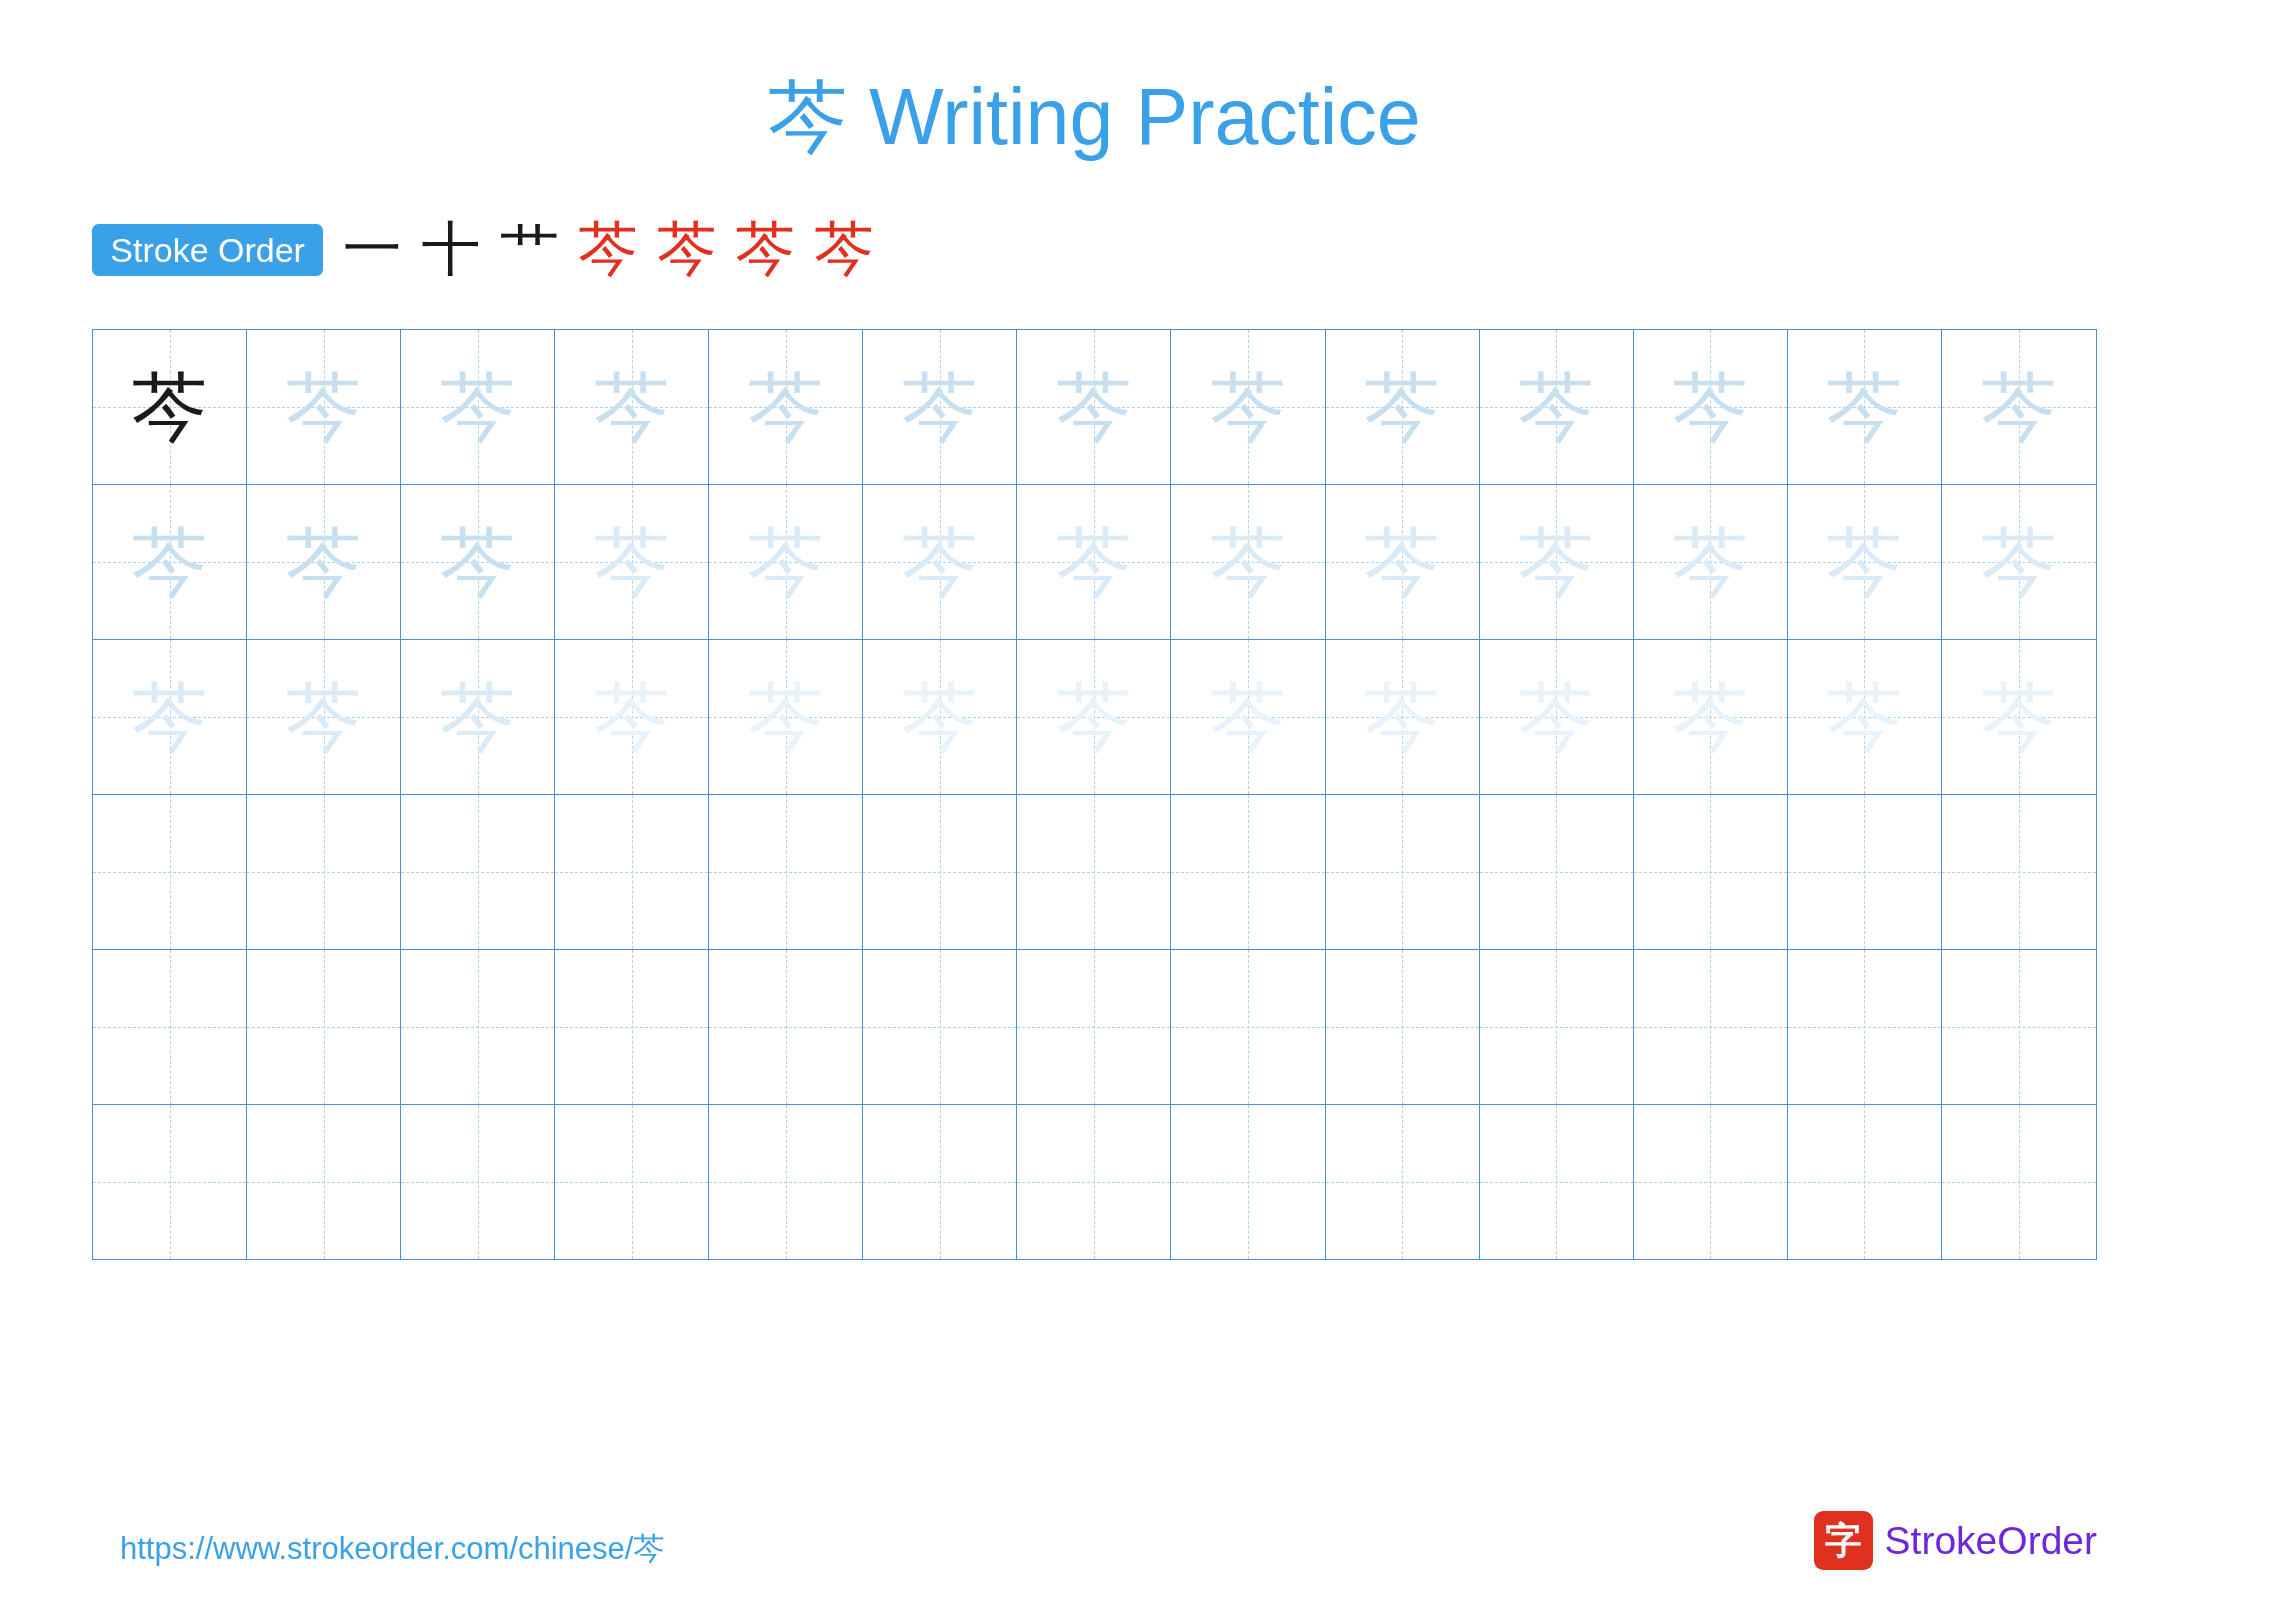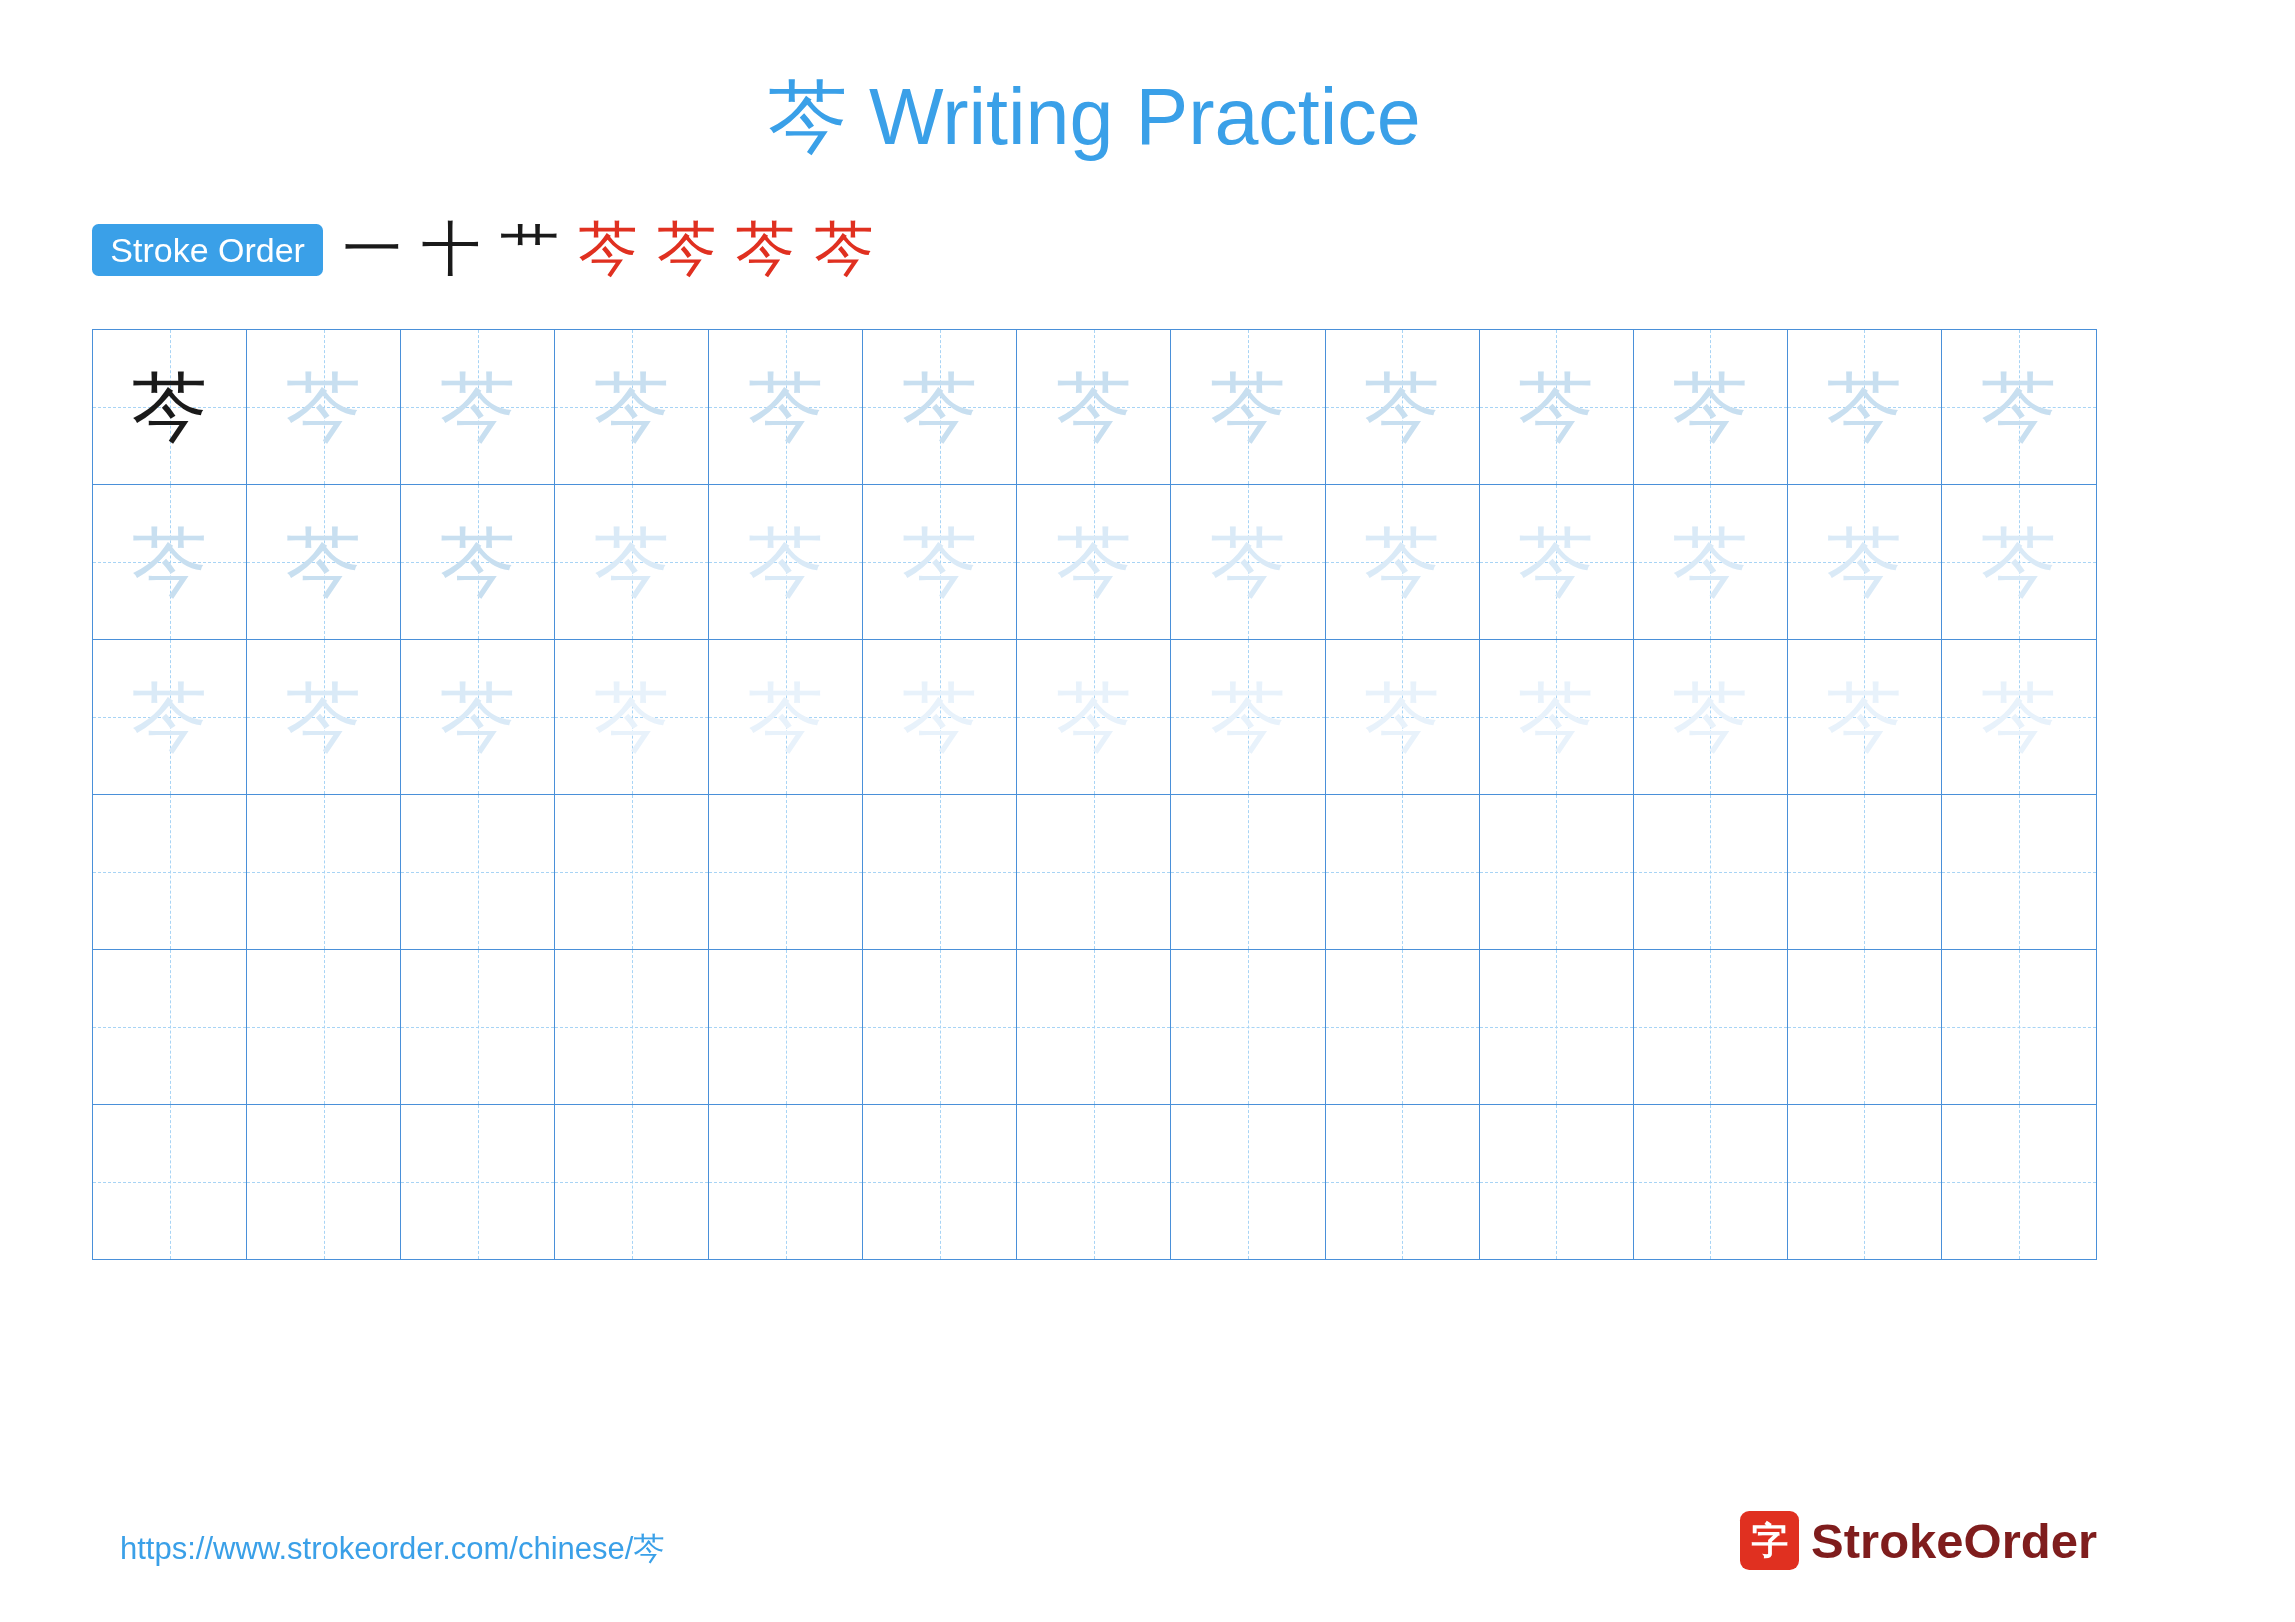--- a/index.html
+++ b/index.html
@@ -152,23 +152,23 @@
       border-radius: 9.2px;
       display: flex;
       align-items: center;
       justify-content: center;
       font-size: 37px;
       color: #fff;
       font-family: serif;
       font-weight: bold;
     }
     .brand-name {
-      font-size: 49px;
-      font-weight: bold;
-      color: #7f1d1d;
+      font-size: 39px;
+      font-weight: normal;
+      color: #6d28d9;
       font-family: Arial, sans-serif;
     }
   </style>
 </head>
 <body>
 
 <div class="page">
 
   <div class="title-area">
     <span class="title-text">

